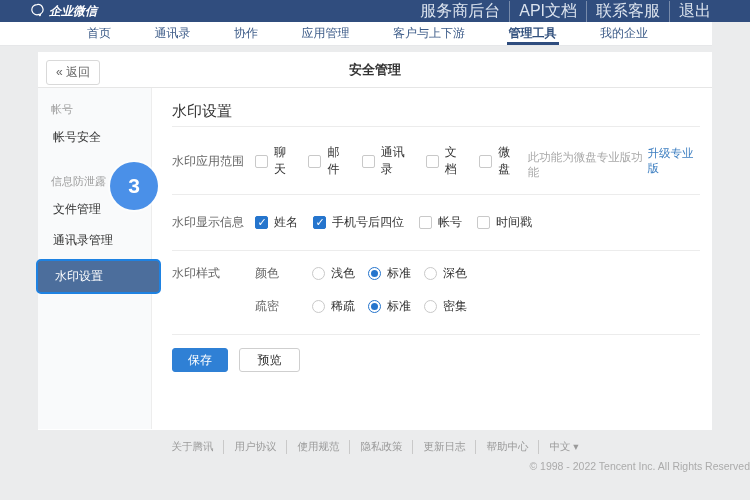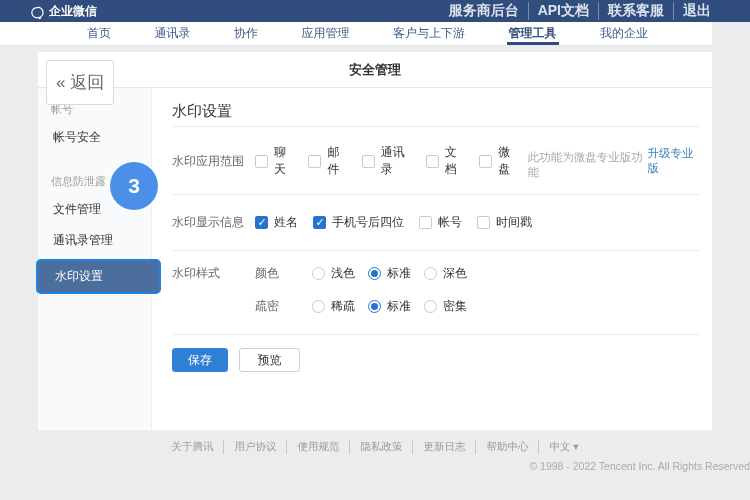--- a/index.html
+++ b/index.html
@@ -10,27 +10,26 @@
     font-family:"Liberation Sans","DejaVu Sans",sans-serif;
     overflow:hidden;
     color:#333;
   }
   
   .topbar {
     position:absolute; top:0; left:0; width:750px; height:22px;
     background:#304d7e; display:flex; align-items:center;
     justify-content:space-between; padding:0 30px;
   }
-  .brand { display:flex; align-items:flex-end; gap:5px; color:#fff; font-size:12px; font-weight:bold; }
+  .brand { display:flex; align-items:flex-start; gap:5px; color:#fff; font-size:12px; font-weight:bold;font-style:italic; }
   .brand svg { display:block; }
   .top-links { display:flex; align-items:center; }
   .top-link {
-    color:#dbe3ee; font-size:14px; padding:0 9px; cursor:pointer;
+    color:#dbe3ee; font-size:16px; padding:0 9px; cursor:pointer;
     border-left:1px solid rgba(255,255,255,.35);
-    font-weight:bold;
   }
   .top-link:first-child { border-left:none; }
   
   .navbar {
     position:absolute; top:22px; left:0; width:712px; height:24px;
     background:#fff; border-bottom:1px solid #e6e7e9;
     display:flex; align-items:stretch; justify-content:space-between;
     padding:0 62px 0 85px;
   }
   .nav-item {
@@ -43,21 +42,21 @@
     position:absolute; left:38px; top:52px; width:674px; height:378px;
     background:#fff;
   }
   .card-header {
     position:relative; height:36px; border-bottom:1px solid #e6e6e6;
     display:flex; align-items:center; justify-content:center;
   }
   .back-btn {
     position:absolute; left:8px; top:8px;
     border:1px solid #d9d9d9; border-radius:3px; background:#fff;
-    color:#666; font-size:17px; padding:10px 9px; cursor:pointer;
+    color:#666; font-size:12px; padding:3px 9px; cursor:pointer;
   }
   .card-title { font-size:13px; font-weight:bold; color:#333; }
   .card-body { display:flex; height:341px; }
   
   .sidebar {
     width:114px; background:#f9fafb; border-right:1px solid #ededed;
     padding-top:5px; overflow:visible;
   }
   .side-section-header { padding:9px 0 5px 13px; font-size:11px; color:#9c9c9c; }
   .side-item { padding:7px 0 7px 15px; font-size:12px; color:#333; cursor:pointer; }

